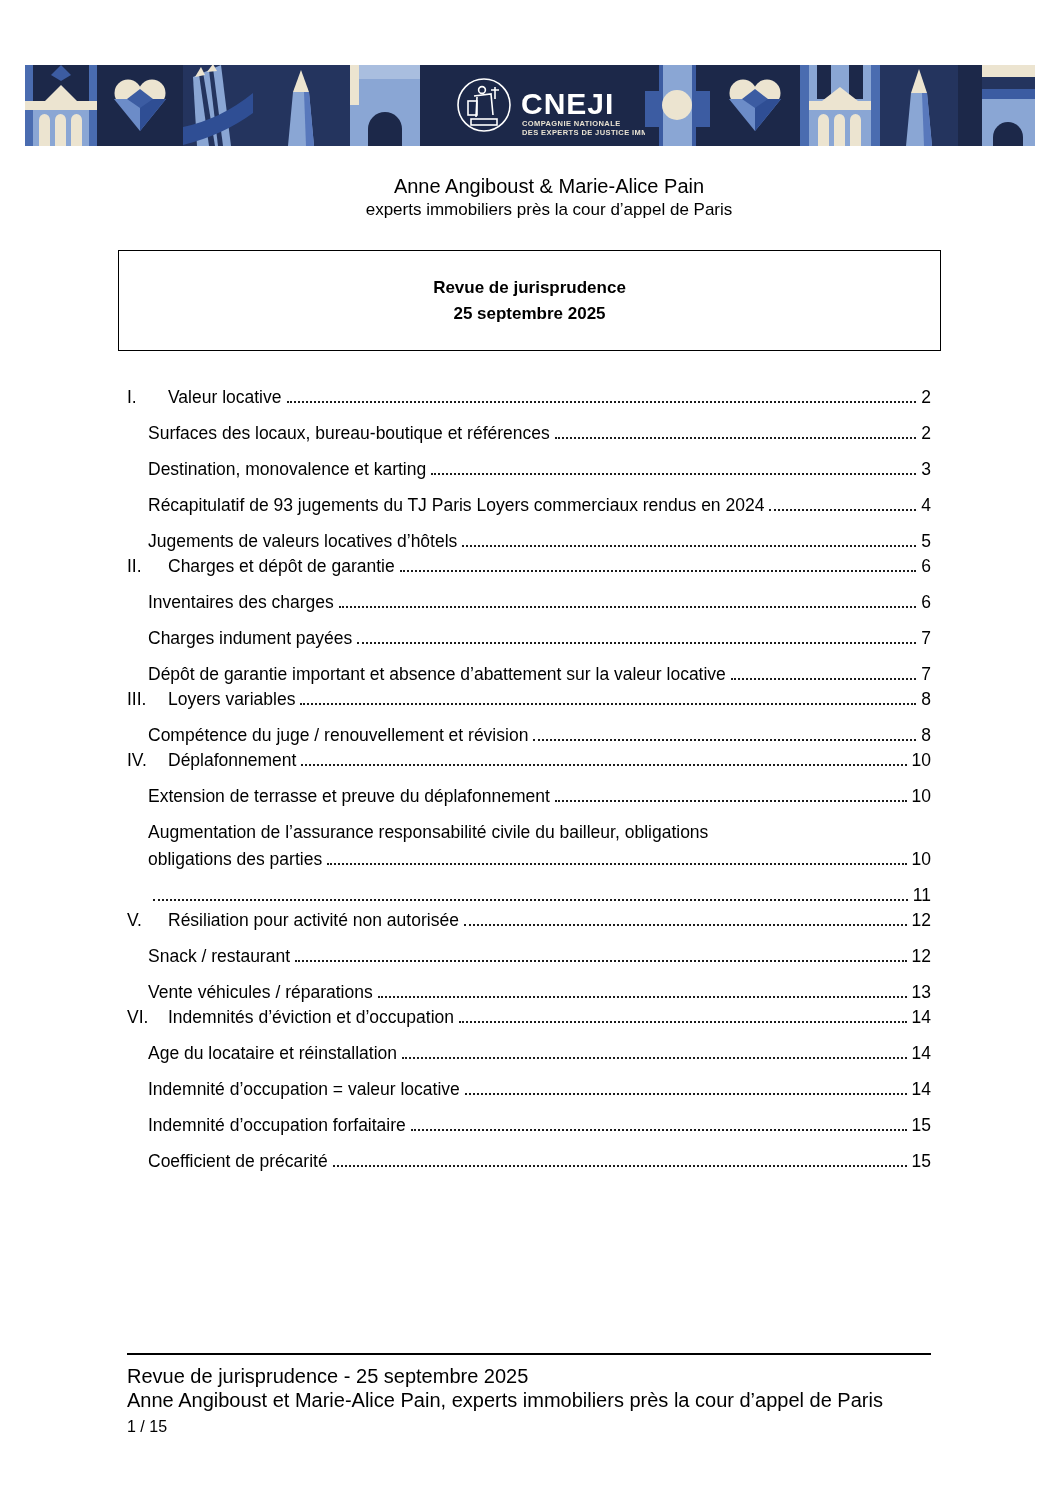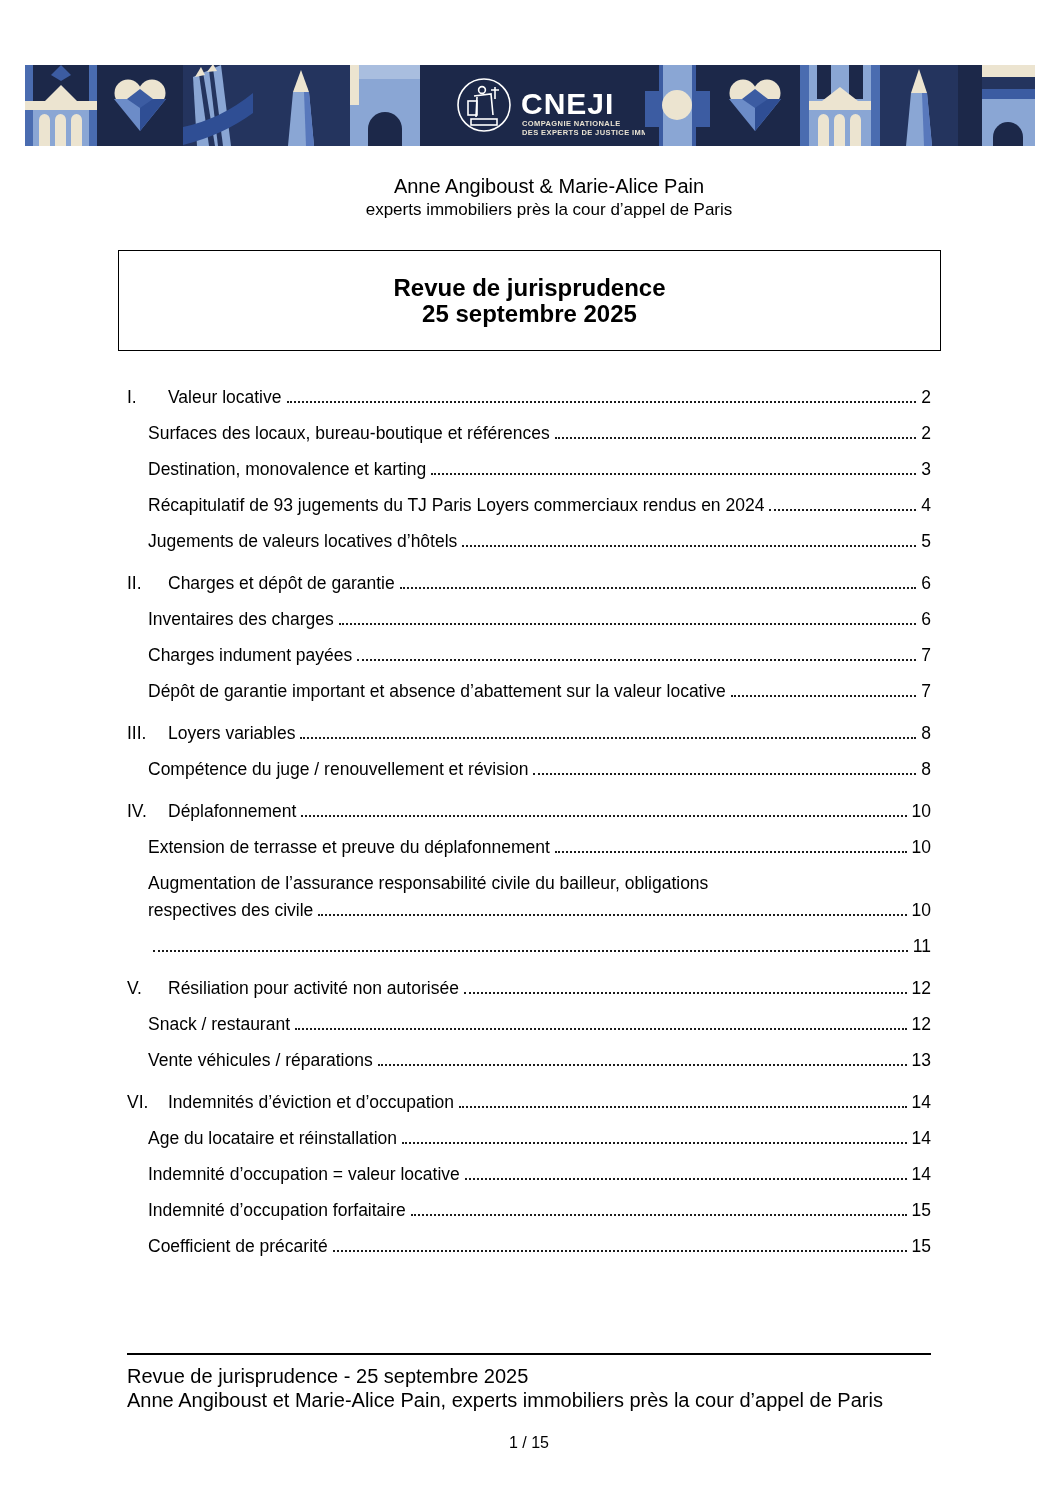--- a/index.html
+++ b/index.html
@@ -17,43 +17,43 @@
   
   .authors{position:absolute;left:0;top:174px;width:1058px;text-align:center;margin-left:20px;}
   .authors .line1{font-size:20px;line-height:25px;}
   .authors .line2{font-size:17px;line-height:22px;}
   
   .title-box{
     position:absolute;left:118px;top:250px;width:821px;height:99px;
     border:1.6px solid #000;
     display:flex;flex-direction:column;justify-content:center;align-items:center;
   }
-  .title-box .t{font-weight:bold;font-size:24px;line-height:26px;text-align:left;}
+  .title-box .t{font-weight:bold;font-size:17px;line-height:26px;text-align:left;}
   
   .toc{position:absolute;left:127px;top:386px;width:804px;font-size:17.5px;}
   .toc-row{display:flex;align-items:baseline;line-height:23px;}
-  .toc-row.h1{margin-top:19px;}
+  .toc-row.h1{margin-top:2px;}
   .toc-row.sub{margin-top:13px;padding-left:21px;align-items:flex-end;}
   .toc-row.cont{margin-top:4px;padding-left:21px;}
   .toc-row.first{margin-top:0;}
   .toc-num{flex:0 0 41px;}
   .toc-label{white-space:nowrap;}
   .leader{
     flex:1 1 auto;min-width:10px;
     border-bottom:2.2px dotted #1b1b1b;
     margin:0 3px 3px 5px;
     align-self:flex-end;height:0;
     transform:translateY(-3px);
   }
   .toc-page{margin-left:2px;}
   
   .footer{position:absolute;left:127px;top:1353px;width:804px;}
   .footer .rule{border-top:2px solid #000;height:0;margin-bottom:9px;}
   .footer .f1,.footer .f2{font-size:20px;line-height:24px;}
-  .footer .pageno{text-align:center;font-size:16px;margin-top:22px;}
+  .footer .pageno{text-align:left;font-size:16px;margin-top:6px;}
 </style>
 </head>
 <body>
 
 <div class="page">
 
   <div class="banner">
     <svg width="1010" height="81" viewBox="0 0 1010 81">
 
       <g>
@@ -249,21 +249,21 @@
     </div>
     <div class="toc-row sub">
       <span class="toc-label">Extension de terrasse et preuve du déplafonnement</span>
       <span class="leader"></span>
       <span class="toc-page">10</span>
     </div>
     <div class="toc-row sub">
       <span class="toc-label">Augmentation de l’assurance responsabilité civile du bailleur, obligations</span>
     </div>
     <div class="toc-row cont">
-      <span class="toc-label">respectives des civile</span>
+      <span class="toc-label">obligations des parties</span>
       <span class="leader"></span>
       <span class="toc-page">10</span>
     </div>
     <div class="toc-row sub">
       <span class="leader"></span>
       <span class="toc-page">11</span>
     </div>
 
     <div class="toc-row h1">
       <span class="toc-num">V.</span>

